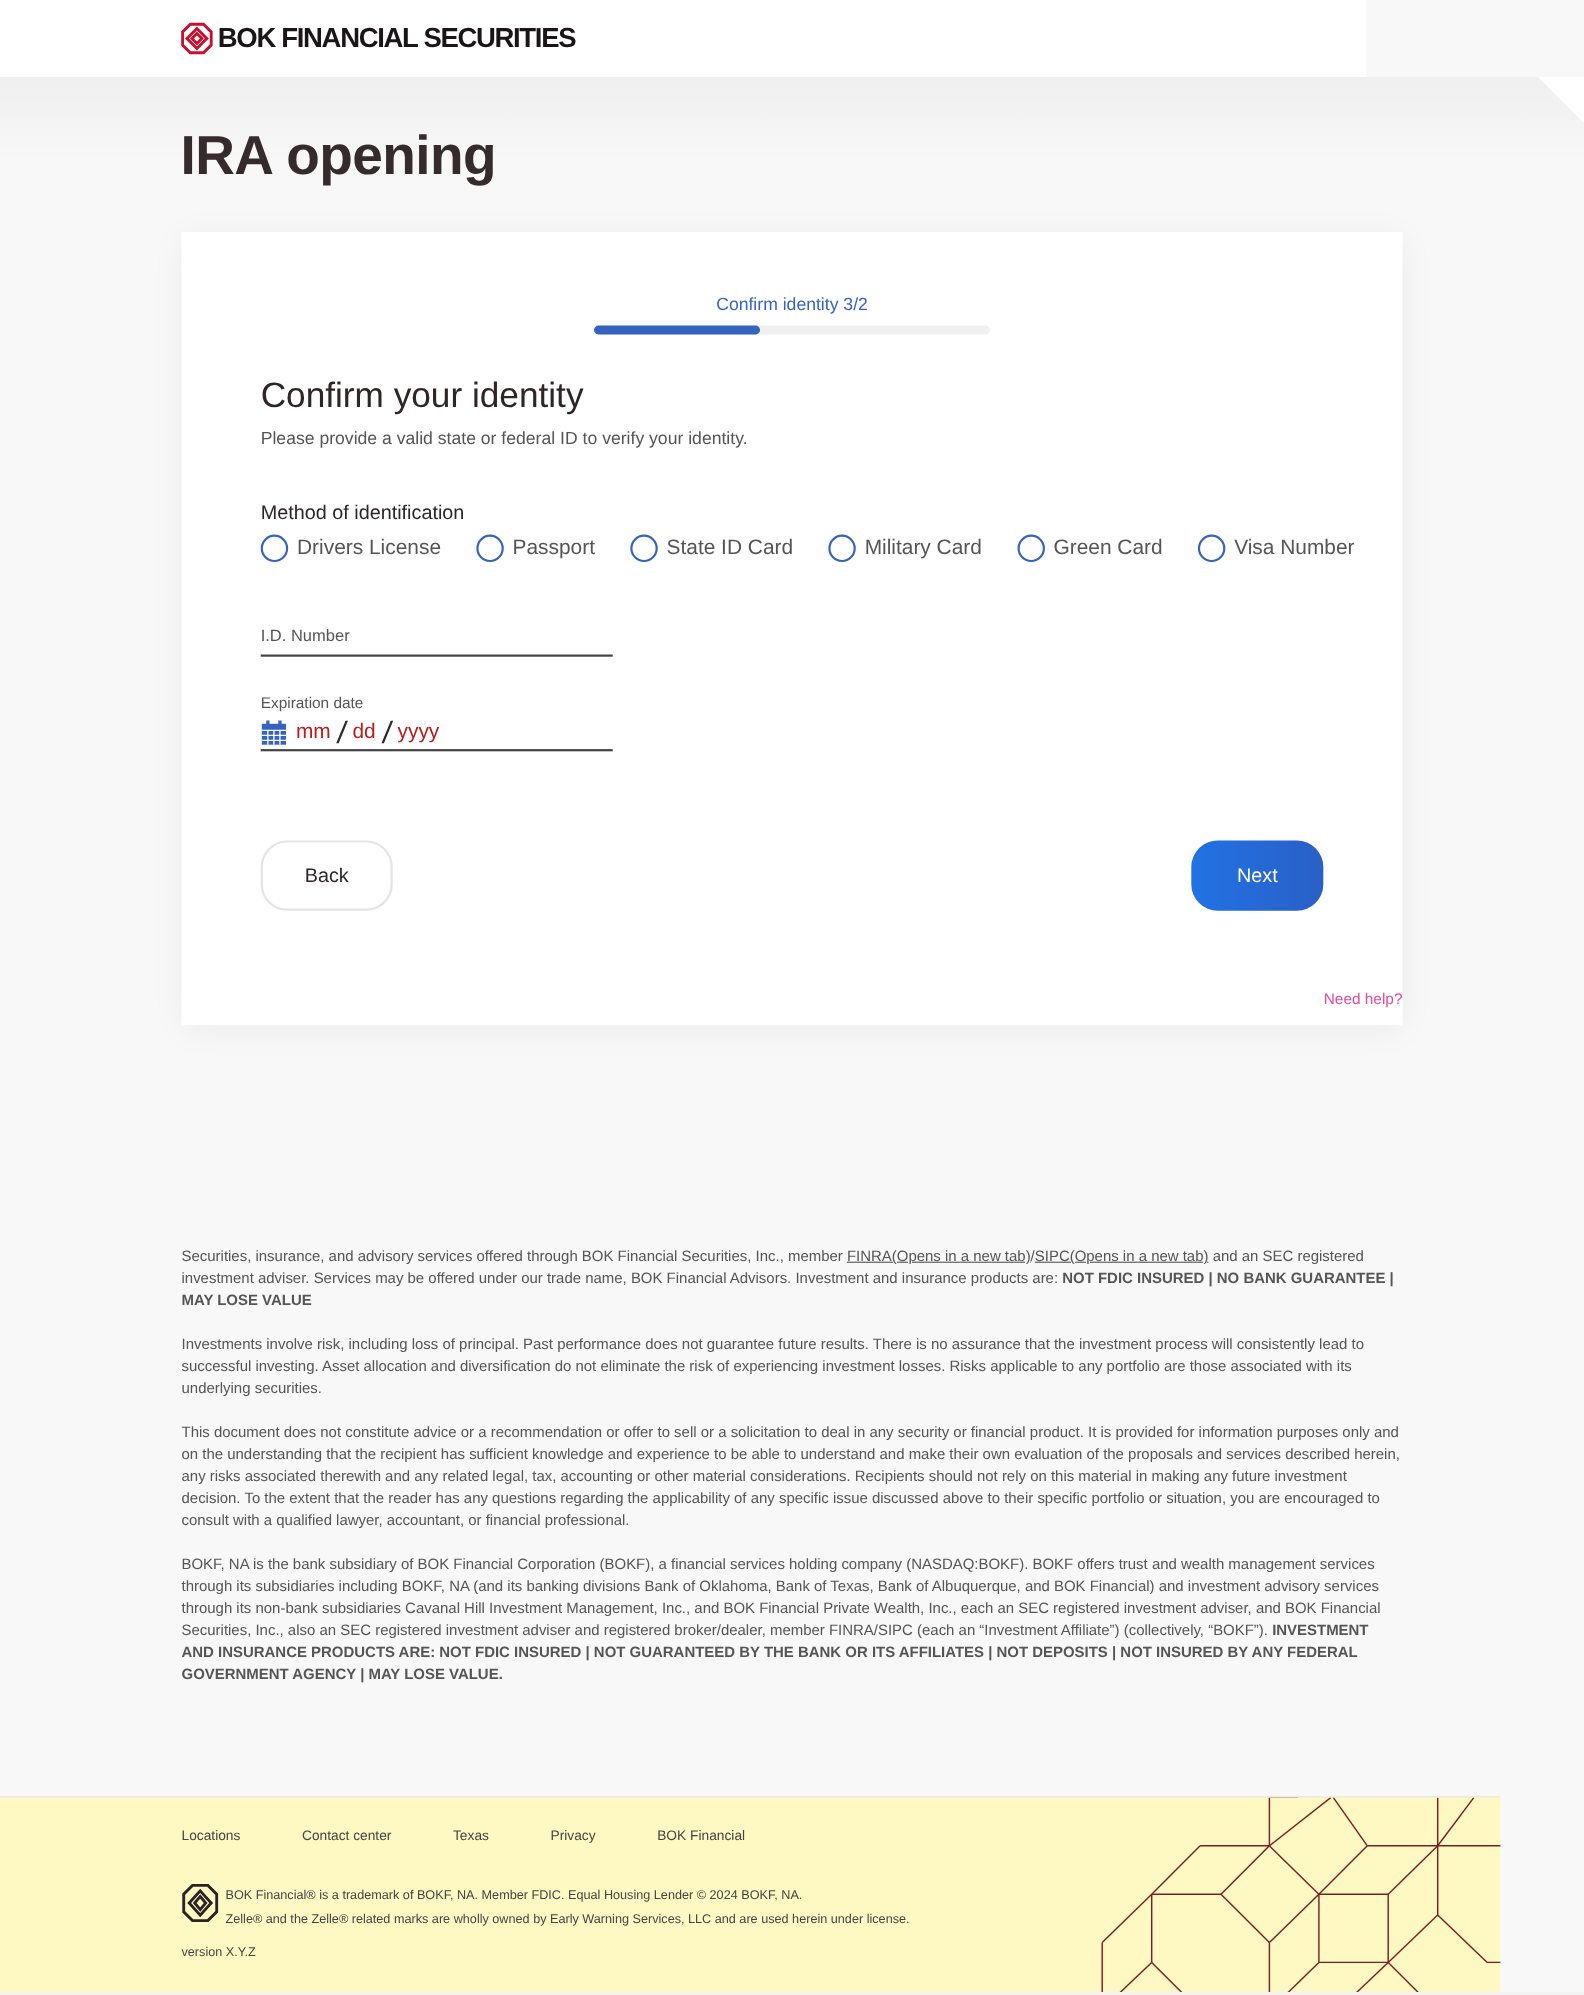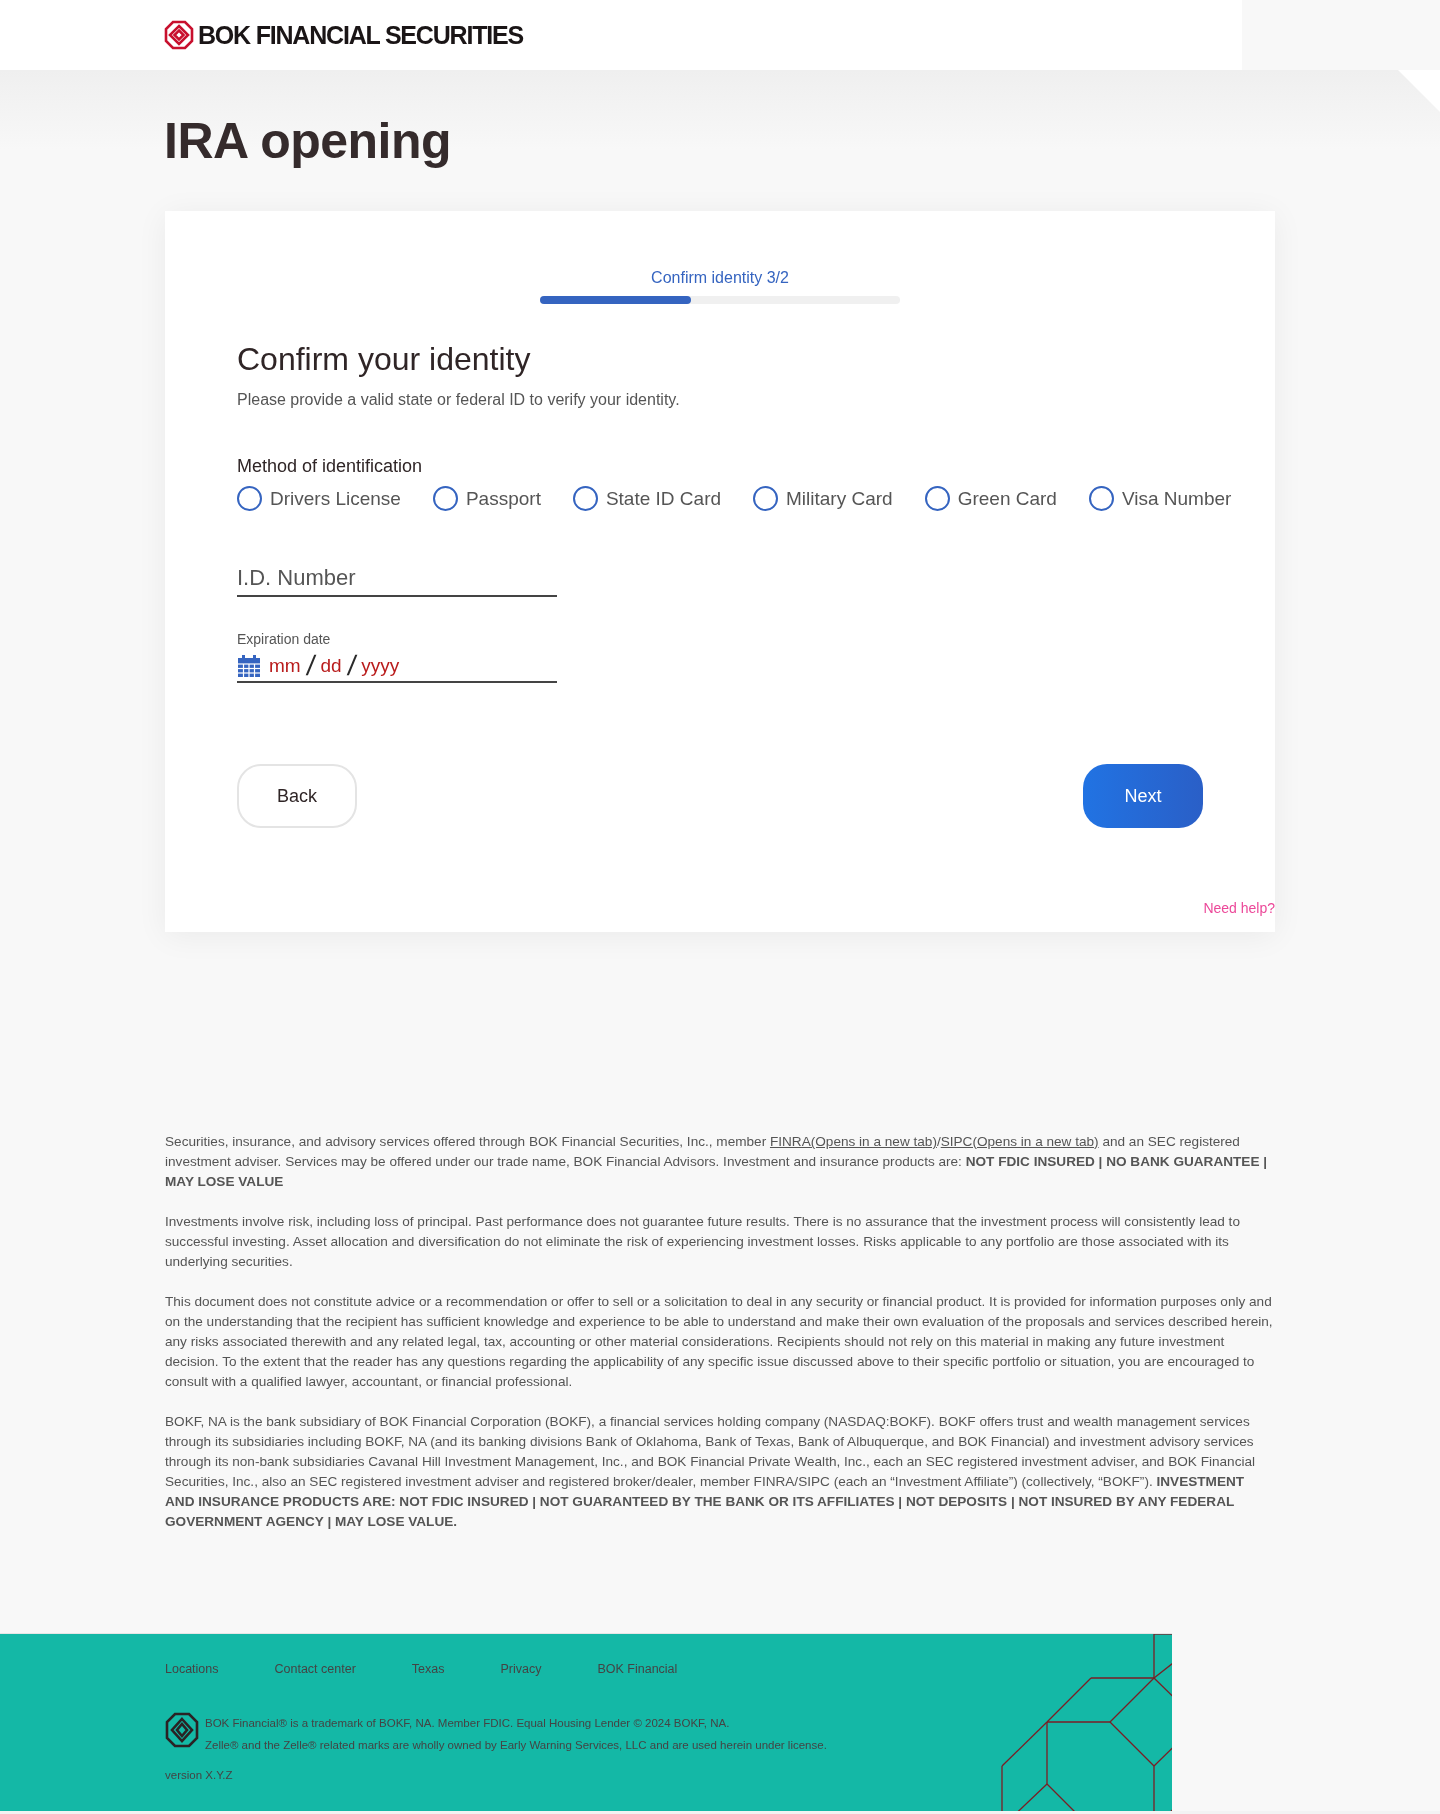--- a/index.html
+++ b/index.html
@@ -83,21 +83,21 @@
     border: 2px solid #3564c0; background: #fff; margin-right: 8px;
   }
   .radio-label { font-size: 19px; color: #555; }
   .field {
     position: absolute; left: 72px; width: 320px;
     border-bottom: 2px solid #444;
   }
   .id-field { top: 350px; height: 36px; }
   .id-input {
     width: 100%; height: 34px; border: none; outline: none; background: transparent;
-    font-family: "Liberation Sans", sans-serif; font-size: 22px; color: #555;
+    font-family: "Liberation Sans", sans-serif; font-size: 15px; color: #555;
   }
   .id-input::placeholder { color: #555; }
   .date-caption {
     position: absolute; left: 72px; top: 420px; font-size: 14px; color: #555;
   }
   .date-field { top: 440px; height 32px; height: 32px; display: flex; align-items: center; }
   .cal-icon { width: 24px; height: 24px; margin-right: 8px; }
   .date-part { font-size: 19px; color: #b91c1c; }
   .date-slash { font-size: 28px; color: #2a2a2a; margin: 0 6px; font-weight: 400; transform: skewX(-8deg); display: inline-block; }
   .btn {
@@ -118,22 +118,22 @@
     font-size: 14px; color: #ec4899; cursor: pointer; margin-top: 44px;
   }
   .disclosures {
     position: absolute; left: 165px; top: 1132px; width: 1110px;
     font-size: 13.6px; color: #555; line-height: 20px;
   }
   .disclosures p { margin-bottom: 20px; }
   .disclosures b { font-weight: 700; color: #555; }
   .disclosures a { color: #555; text-decoration: underline; }
   .footer {
-    position: absolute; left: 0; top: 1633px; width: 1172px; height: 178px;
-    background: #14b8a6; border-top: 1px solid #e6e6e6;
+    position: absolute; left: 0; top: 1633px; width: 1364px; height: 178px;
+    background: #fef9c3; border-top: 1px solid #e6e6e6;
     overflow: hidden;
   }
   .footer-links {
     position: absolute; left: 165px; top: 28px; display: flex;
   }
   .footer-link { font-size: 12.5px; color: #444; margin-right: 56px; cursor: pointer; }
   .footer-legal {
     position: absolute; left: 165px; top: 78px; display: flex; align-items: flex-start;
   }
   .footer-mark { width: 34px; height: 36px; margin-right: 6px; }

